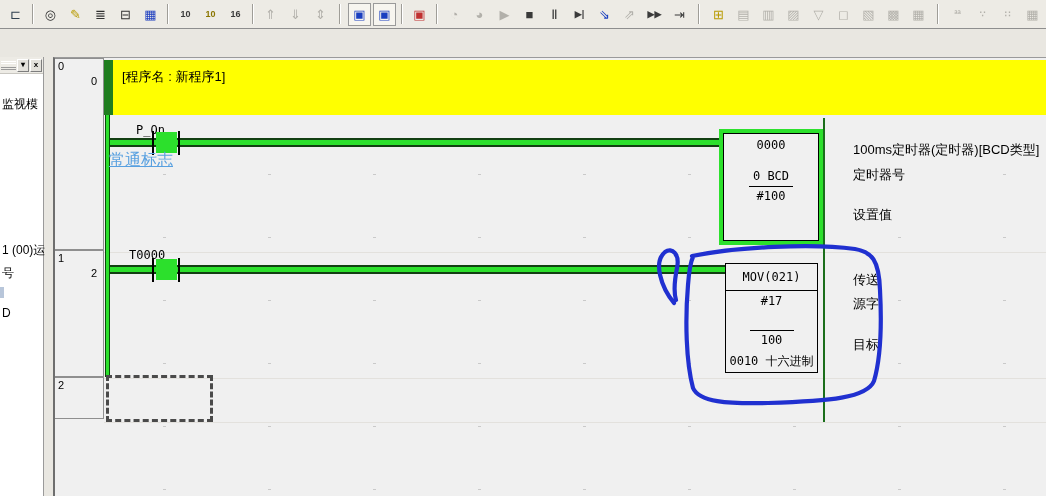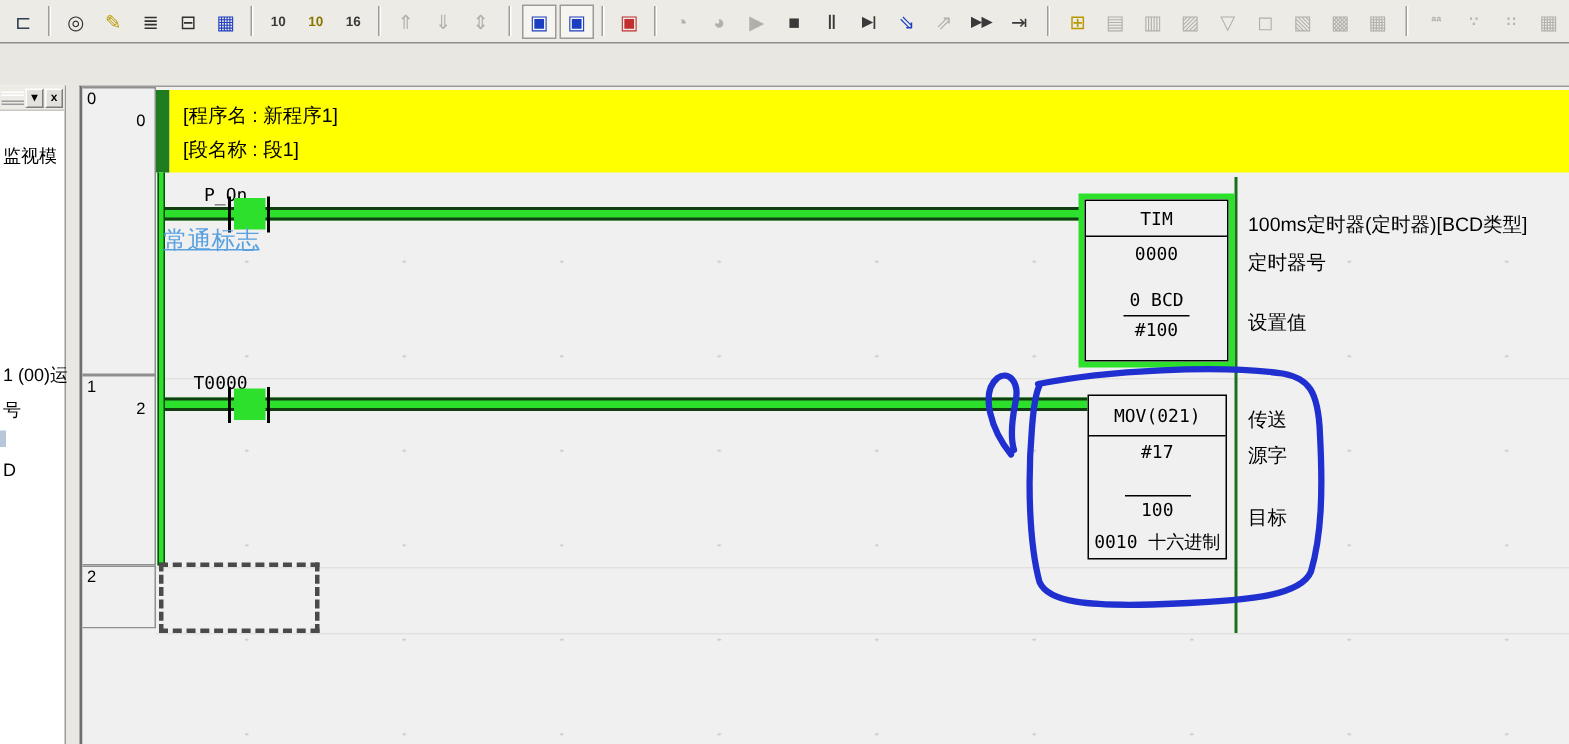--- a/index.html
+++ b/index.html
@@ -83,21 +83,21 @@
   .instr-block { width:100%; height:100%; border:1px solid #000; background:#f0f0f0;
     display:flex; flex-direction:column; align-items:center;
     font-family:"DejaVu Sans Mono",monospace; font-size:12px; color:#000; }
   .instr-title { width:100%; height:24px; line-height:24px; text-align:center;
     border-bottom:1px solid #000; flex:0 0 auto; }
   .op-line { line-height:15px; white-space:nowrap; }
   .hline { width:44px; border-top:1px solid #000; margin:2px auto; }
   #mov-block { position:absolute; left:670px; top:205px; width:93px; height:110px; }
   #mov-block .instr-title { height:27px; line-height:27px; }
   .spacer { flex:1; }
-  .annot { position:absolute; left:777px; font-size:13px; color:#000; white-space:nowrap; }
+  .annot { position:absolute; left:798px; font-size:13px; color:#000; white-space:nowrap; }
 
   #cursor-box { position:absolute; left:51px; top:317px; width:107px; height:47px;
     border:3px dashed #4a4a4a; }
 
   #annotation-svg { position:absolute; left:0; top:0; width:1046px; height:496px;
     pointer-events:none; z-index:50; }
 </style>
 </head>
 <body>
 
@@ -363,41 +363,39 @@
     <div class="rung-margin" style="top:319px; height:42px">
       <div>2</div>
       <div class="rung-step"></div>
     </div>
     <div id="margin-tail"></div>
 
     <div id="yellow-header">
       <div id="yellow-green-bar"></div>
       <div id="yellow-body">
         <div>[程序名 : 新程序1]</div>
-        <div>[段名称 : 段1]</div>
       </div>
     </div>
 
     <div class="faint-sep" style="top:194px"></div>
     <div class="faint-sep" style="top:320px"></div>
     <div class="faint-sep" style="top:364px"></div>
 
     <div id="left-bus"></div>
     <div id="right-bus"></div>
 
     <div class="rail" style="left:55px; top:80px; width:612px"></div>
     <div class="contact-label" style="left:81px; top:65px">P_On</div>
     <div class="contact-leg" style="left:97px; top:73px"></div>
     <div class="contact-leg" style="left:123px; top:73px"></div>
     <div class="contact-box" style="left:101px; top:74px"></div>
     <div id="contact-comment">常通标志</div>
 
     <div id="tim-highlight">
       <div class="instr-block">
-        <div class="instr-title">TIM</div>
         <div class="op-line" style="margin-top:4px">0000</div>
         <div class="op-line" style="margin-top:16px">0 BCD</div>
         <div class="hline"></div>
         <div class="op-line">#100</div>
       </div>
     </div>
     <div class="annot" style="top:83px">100ms定时器(定时器)[BCD类型]</div>
     <div class="annot" style="top:108px">定时器号</div>
     <div class="annot" style="top:148px">设置值</div>
 

